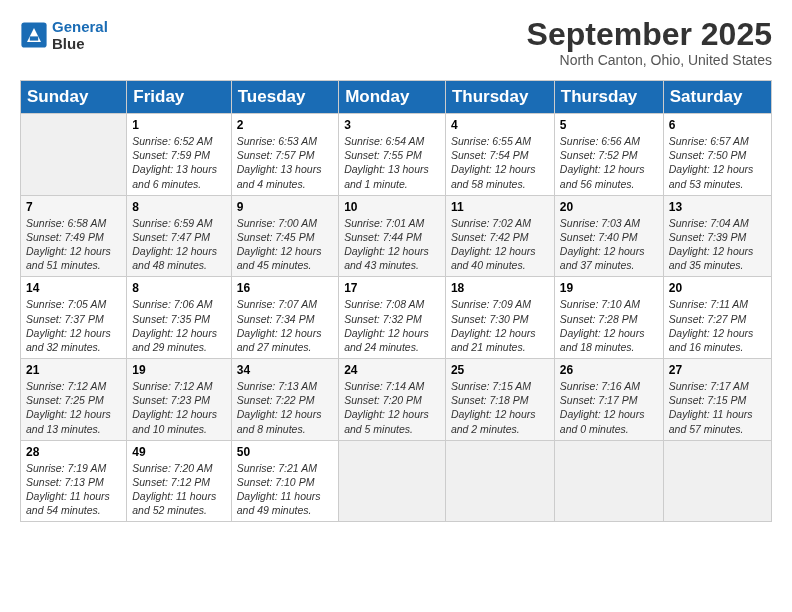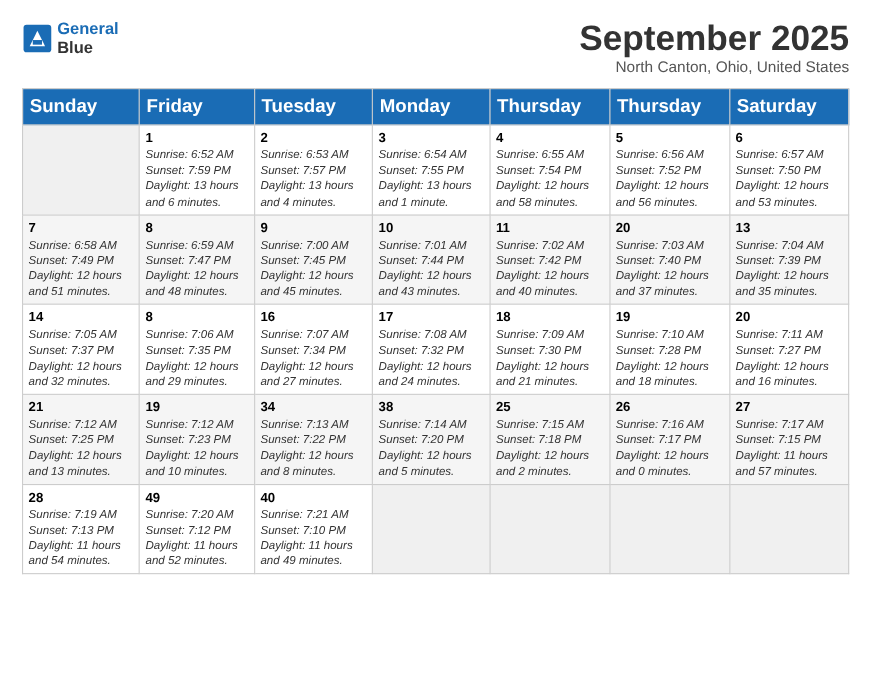--- a/index.html
+++ b/index.html
@@ -221,21 +221,21 @@
           </td>
           <td>
             <span class="day-num">19</span>
             <div class="day-info">Sunrise: 7:12 AM<br>Sunset: 7:23 PM<br>Daylight: 12 hours and 10 minutes.</div>
           </td>
           <td>
             <span class="day-num">34</span>
             <div class="day-info">Sunrise: 7:13 AM<br>Sunset: 7:22 PM<br>Daylight: 12 hours and 8 minutes.</div>
           </td>
           <td>
-            <span class="day-num">38</span>
+            <span class="day-num">24</span>
             <div class="day-info">Sunrise: 7:14 AM<br>Sunset: 7:20 PM<br>Daylight: 12 hours and 5 minutes.</div>
           </td>
           <td>
             <span class="day-num">25</span>
             <div class="day-info">Sunrise: 7:15 AM<br>Sunset: 7:18 PM<br>Daylight: 12 hours and 2 minutes.</div>
           </td>
           <td>
             <span class="day-num">26</span>
             <div class="day-info">Sunrise: 7:16 AM<br>Sunset: 7:17 PM<br>Daylight: 12 hours and 0 minutes.</div>
           </td>
@@ -247,21 +247,21 @@
         <tr>
           <td>
             <span class="day-num">28</span>
             <div class="day-info">Sunrise: 7:19 AM<br>Sunset: 7:13 PM<br>Daylight: 11 hours and 54 minutes.</div>
           </td>
           <td>
             <span class="day-num">49</span>
             <div class="day-info">Sunrise: 7:20 AM<br>Sunset: 7:12 PM<br>Daylight: 11 hours and 52 minutes.</div>
           </td>
           <td>
-            <span class="day-num">40</span>
+            <span class="day-num">50</span>
             <div class="day-info">Sunrise: 7:21 AM<br>Sunset: 7:10 PM<br>Daylight: 11 hours and 49 minutes.</div>
           </td>
           <td class="empty-cell"></td>
           <td class="empty-cell"></td>
           <td class="empty-cell"></td>
           <td class="empty-cell"></td>
         </tr>
       </tbody>
   </table>
 </div>

